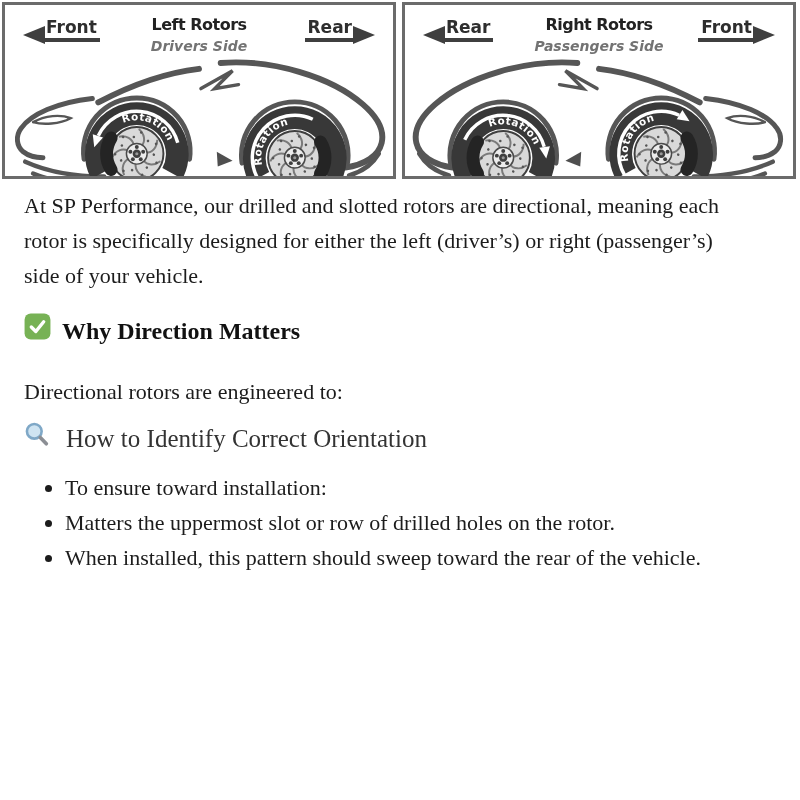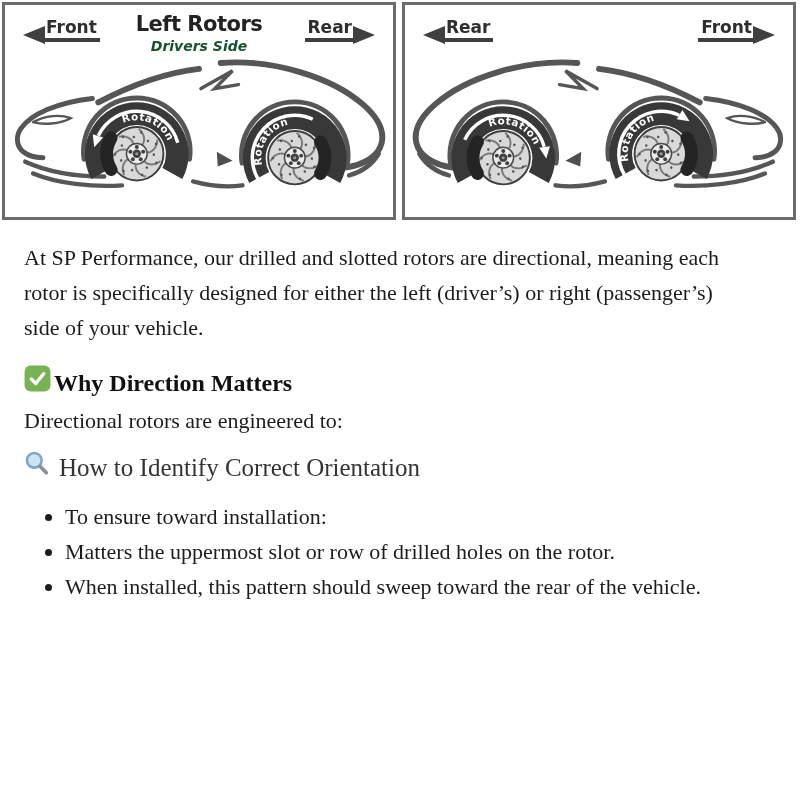--- a/index.html
+++ b/index.html
@@ -3,44 +3,44 @@
 <meta charset="utf-8">
 <style>
   * { margin:0; padding:0; box-sizing:border-box; }
   html,body { background:#ffffff; width:800px; }
   body { font-family:"Liberation Serif", serif; color:#1c1c1c; }
 
   .page { width:800px; padding-top:2px; }
 
   
   .diagram-row { display:flex; gap:6px; padding-left:2px; }
-  .panel { width:394px; height:218px; border:3px solid #6b6b6b; background:#fff; position:relative; overflow:hidden; }
+  .panel { width:394px; height:177px; border:3px solid #6b6b6b; background:#fff; position:relative; overflow:hidden; }
   .panel-header { position:relative; height:52px; padding:8px 12px 0 12px; }
   .titles { position:absolute; left:0; right:0; top:6px; text-align:center;
             font-family:"DejaVu Sans", sans-serif; }
-  .panel-title { font-size:21px; font-weight:bold; line-height:27px; color:#222; letter-spacing:-0.5px; }
-  .panel-subtitle { font-size:14px; font-weight:bold; font-style:italic; color:#14532d; margin-top:0; }
+  .panel-title { font-size:16px; font-weight:bold; line-height:27px; color:#222; letter-spacing:-0.5px; }
+  .panel-subtitle { font-size:14px; font-weight:bold; font-style:italic; color:#737373; margin-top:0; }
   .dir { position:absolute; top:12px; display:flex; align-items:flex-start;
          font-family:"DejaVu Sans", sans-serif; font-weight:bold; font-size:17px; color:#2e2e2e; }
   .dir-left  { left:18px; }
   .dir-right { right:18px; }
   .dir-text { border-bottom:4px solid #3f3f3f; padding:0 3px 1px 3px; }
   .tri { width:0; height:0; border-top:9px solid transparent; border-bottom:9px solid transparent; }
   .tri-left  { border-right:22px solid #3f3f3f; transform:translateY(9px); margin-right:-2px; }
   .tri-right { border-left:22px solid #3f3f3f;  transform:translateY(9px); margin-left:-2px; }
   .car-svg { display:block; width:388px; height:156px; }
 
   
   article { padding:0 30px 10px 24px; font-size:22px; line-height:35px; }
-  p.intro { margin-top:20px; max-width:700px; }
+  p.intro { margin-top:9px; max-width:700px; }
   h2.why { margin-top:20px; font-size:24px; line-height:34px; font-weight:bold;
-           display:flex; align-items:center; gap:3px; color:#111; }
+           display:flex; align-items:center; gap:11px; color:#111; }
   h3.how { margin-top:12px; font-size:25px; line-height:34px; font-weight:normal;
-           display:flex; align-items:center; gap:9px; color:#333; }
-  p.lead { margin-top:2px; }
+           display:flex; align-items:center; gap:16px; color:#333; }
+  p.lead { margin-top:25px; }
   ul { margin:8px 0 0 0; padding-left:41px; }
   ul.second { margin-top:14px; }
   li { max-width:660px; }
   .em-icon { flex:0 0 auto; display:inline-block; }
 </style>
 </head>
 <body>
 
 <svg width="0" height="0" style="position:absolute" aria-hidden="true">
   <defs>
@@ -152,20 +152,24 @@
         </g>
       </svg>
     </section>
 
     <section class="panel">
       <div class="panel-header">
         <div class="dir dir-left">
           <span class="tri tri-left"></span>
           <span class="dir-text">Rear</span>
         </div>
+        <div class="titles">
+          <div class="panel-title">Right Rotors</div>
+          <div class="panel-subtitle">Passengers Side</div>
+        </div>
         <div class="dir dir-right">
           <span class="dir-text">Front</span>
           <span class="tri tri-right"></span>
         </div>
       </div>
       <svg class="car-svg" viewBox="0 0 392 158">
         <g transform="translate(392,0) scale(-1,1)">
           <use href="#carbody"></use>
         </g>
         <g transform="translate(99,102)">

